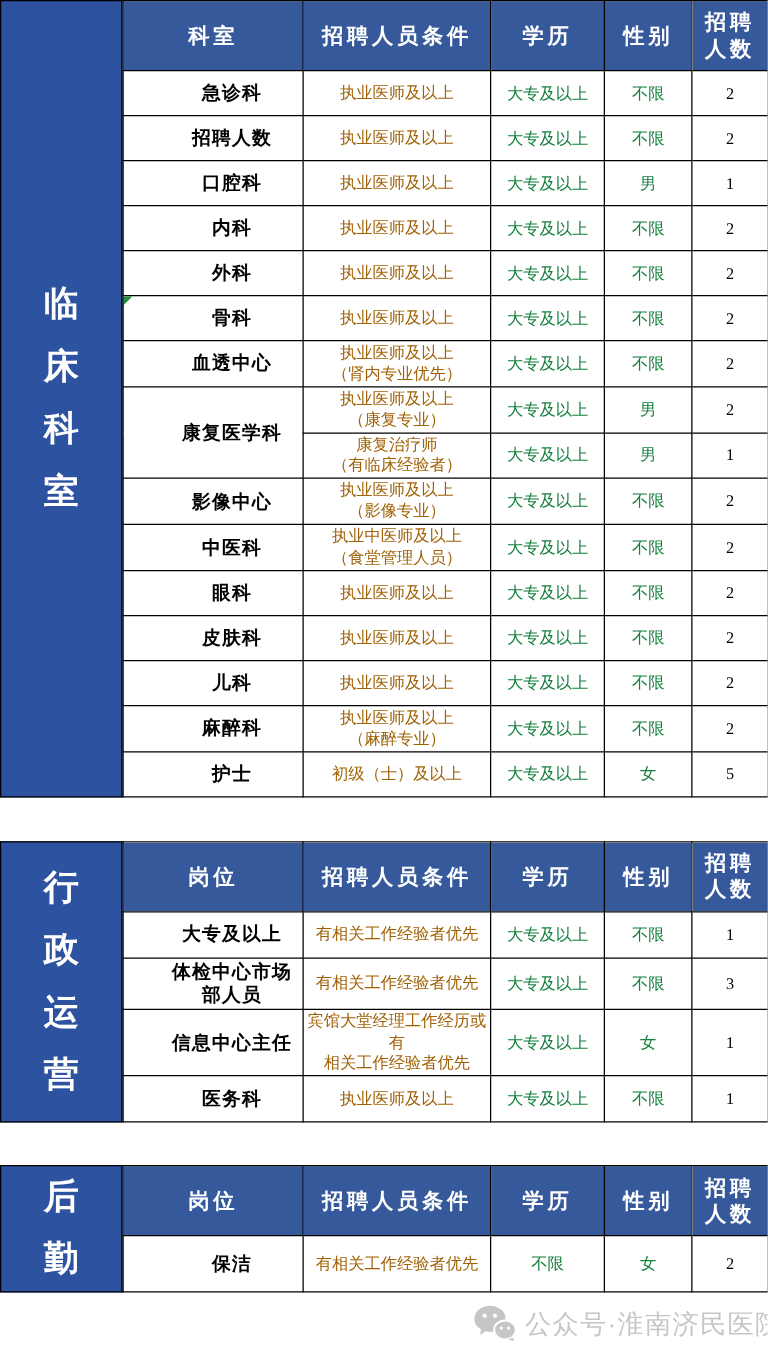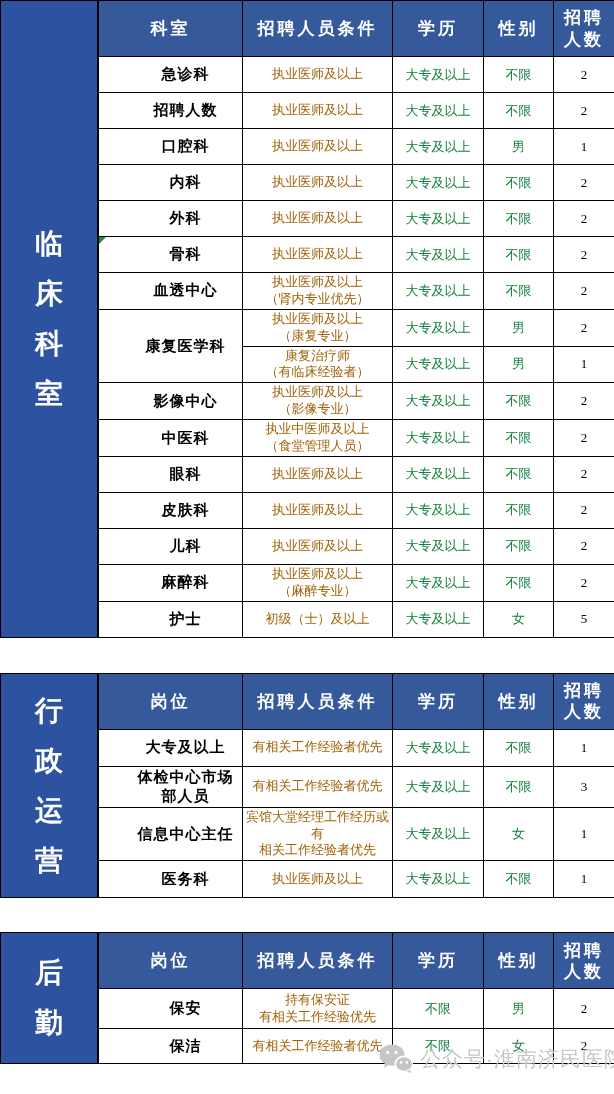--- a/index.html
+++ b/index.html
@@ -324,28 +324,20 @@
           <tr>
             <th>岗位</th>
             <th>招聘人员条件</th>
             <th>学历</th>
             <th>性别</th>
             <th>招聘人数</th>
           </tr>
         </thead>
         <tbody>
           <tr>
-            <td class="name">保安</td>
-            <td class="cond">持有保安证
-有相关工作经验优先</td>
-            <td class="edu">不限</td>
-            <td class="gender">男</td>
-            <td class="count">2</td>
-          </tr>
-          <tr>
             <td class="name">保洁</td>
             <td class="cond">有相关工作经验者优先</td>
             <td class="edu">不限</td>
             <td class="gender">女</td>
             <td class="count">2</td>
           </tr>
         </tbody>
       </table>
     </div>
   </div>

